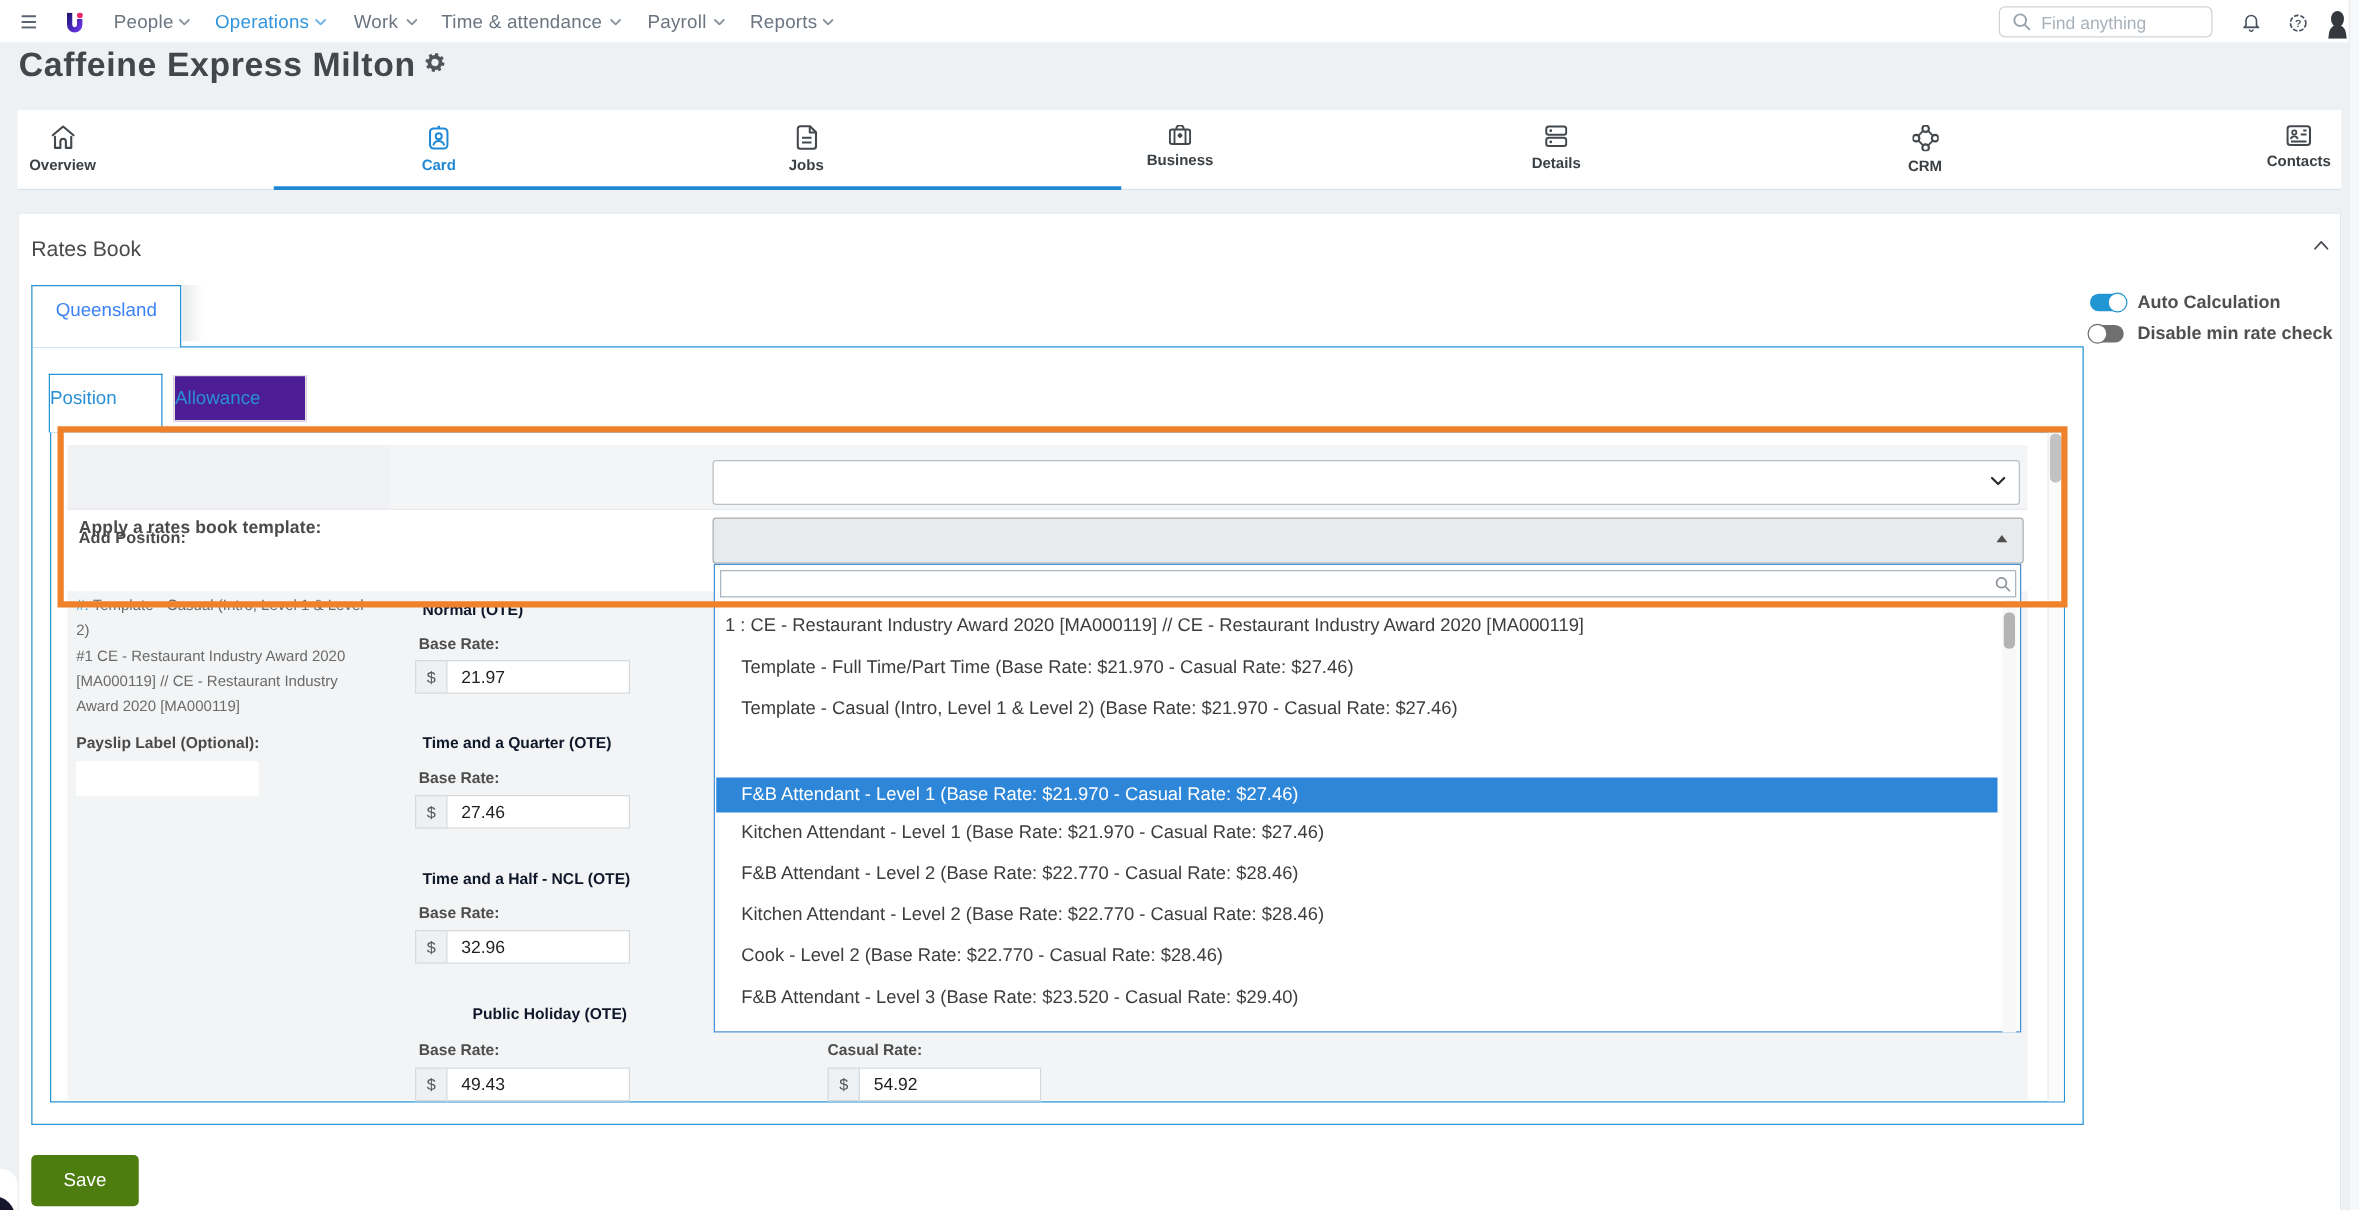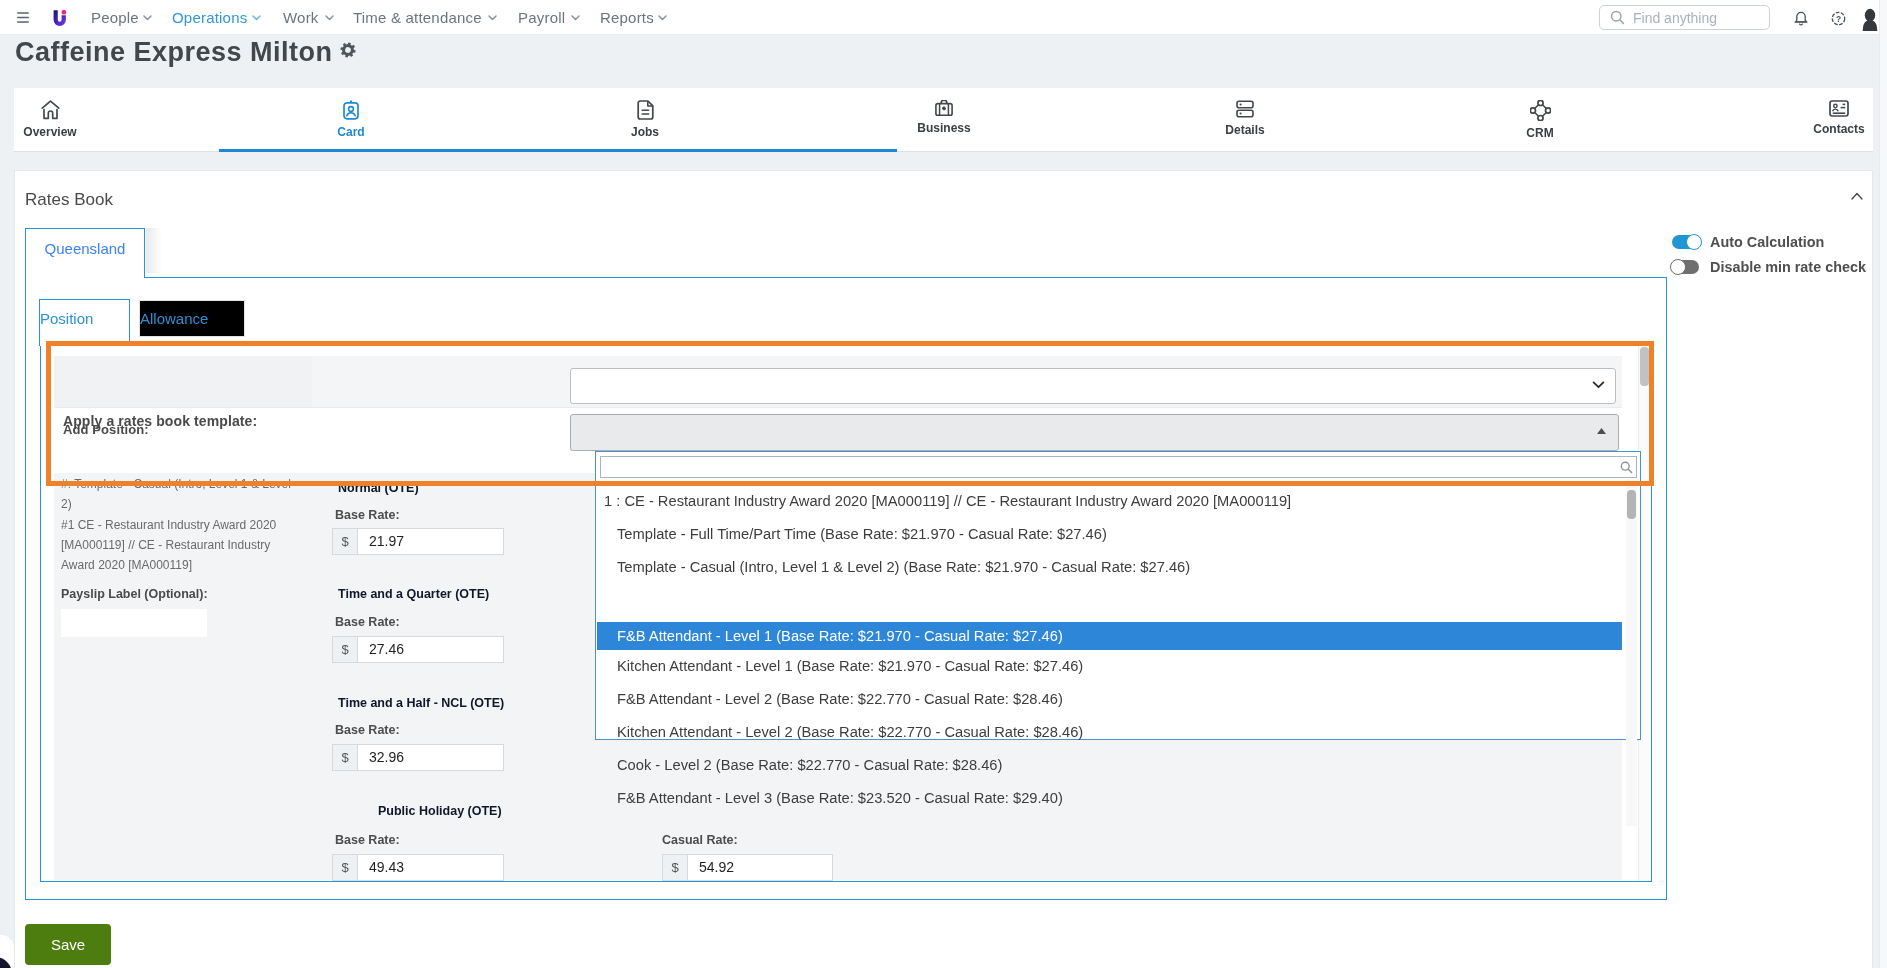--- a/index.html
+++ b/index.html
@@ -31,21 +31,21 @@
 .togtrack { position:absolute; width:27px; height:14px; border-radius:7px; z-index:2; }
 .togknob { position:absolute; width:16px; height:16px; border-radius:50%; background:#fff; z-index:3; }
 
 #qtab { left:25px; top:228px; width:120px; height:50px; background:#fff; border:1px solid #2994d3; border-bottom:none; z-index:3; }
 #qtab span { position:absolute; left:0; right:0; top:11px; text-align:center; font-size:15px; color:#3b82f6; }
 .fade { position:absolute; z-index:1; background:linear-gradient(to right, #e7e9ea, rgba(255,255,255,0)); }
 #panel { left:25px; top:277px; width:1642px; height:623px; background:#fff; border:1px solid #2994d3; z-index:2; }
 
 #postab { left:39px; top:299px; width:91px; height:47px; background:#fff; border:1px solid #2994d3; border-bottom:none; z-index:4; }
 #postab span, #altab span { position:absolute; left:0; right:0; top:10px; text-align:left; font-size:15px; color:#2a90d6; }
-#altab { left:139px; top:300px; width:106px; height:37px; background:#000000; border:1px solid #e3e3e3; z-index:3; }
+#altab { left:139px; top:300px; width:106px; height:37px; background:#4c1d95; border:1px solid #e3e3e3; z-index:3; }
 #altab span { top:9px; }
 
 #scont { left:40px; top:345px; width:1612px; height:537px; background:#fff; border:1px solid #2994d3; z-index:3; }
 #sc-track { left:1638px; top:346px; width:13px; height:535px; background:#fbfbfb; border-left:1px solid #ececec; z-index:4; }
 #sc-thumb { left:1640px; top:347px; width:9px; height:39px; background:#c2c2c2; border-radius:4px; z-index:5; }
 .row { position:absolute; left:54px; width:1568px; background:#f3f4f5; z-index:3; }
 .flabel { position:absolute; left:63px; font-size:14px; letter-spacing:0.1px; font-weight:bold; color:#4a4a4a; z-index:4; }
 
 #sel1 { left:570px; top:368px; width:1046px; height:36px; background:#fff; border:1px solid #b9bfc4; border-radius:3px; z-index:4; }
 
@@ -54,21 +54,21 @@
 .lcol { position:absolute; left:61px; font-size:12px; color:#6a6a6a; line-height:20px; z-index:4; }
 .lcol b { color:#4a4a4a; font-size:12.5px; }
 #payslip-input { left:61px; top:609px; width:146px; height:28px; background:#fff; z-index:4; }
 
 .mhead { position:absolute; left:338px; font-size:12.5px; font-weight:bold; color:#0f172a; z-index:4; }
 .mlabel { position:absolute; font-size:12.5px; font-weight:bold; color:#4d4d4d; z-index:4; }
 .igroup { position:absolute; height:27px; z-index:4; }
 .igroup .pre { position:absolute; left:0; top:0; width:26px; height:27px; background:#eef1f4; border:1px solid #d6dadd; color:#555; font-size:13px; text-align:center; line-height:25px; }
 .igroup .val { position:absolute; left:25px; top:0; right:0; height:27px; background:#fff; border:1px solid #d6dadd; font-size:14px; color:#1f1f1f; line-height:25px; padding-left:11px; }
 
-#ddown { left:571px; top:451px; width:1046px; height:289px; background:#fff; border:1px solid #4a90d2; z-index:10;margin-left:24px; }
+#ddown { left:571px; top:451px; width:1046px; height:375px; background:#fff; border:1px solid #4a90d2; z-index:10; }
 #dsearch { position:absolute; left:4px; top:4px; width:1037px; height:22px; border:1px solid #a9b6c2; background:#fff; }
 .opt { position:absolute; left:1px; width:1029px; height:33px; font-size:14.7px; color:#3d3d3d; line-height:33px; padding-left:7px; white-space:nowrap; }
 .opt.sub { padding-left:20px; }
 .opt.hl { background:#2e86d8; color:#fff; height:28px; line-height:28px; width:1025px; }
 #dd-track { position:absolute; left:1030px; top:28px; width:11px; height:346px; background:#f8f8f8; }
 #dd-thumb { position:absolute; left:1031px; top:38px; width:9px; height:29px; background:#b4b4b4; border-radius:4px; }
 
 #orange { left:46px; top:341px; width:1608px; height:145px; border:5px solid #ee8129; z-index:20; }
 
 #save { left:25px; top:924px; width:86px; height:41px; background:#4d7c0f; border-radius:4px; z-index:4; color:#fff; font-size:15px; text-align:center; line-height:41px; }

